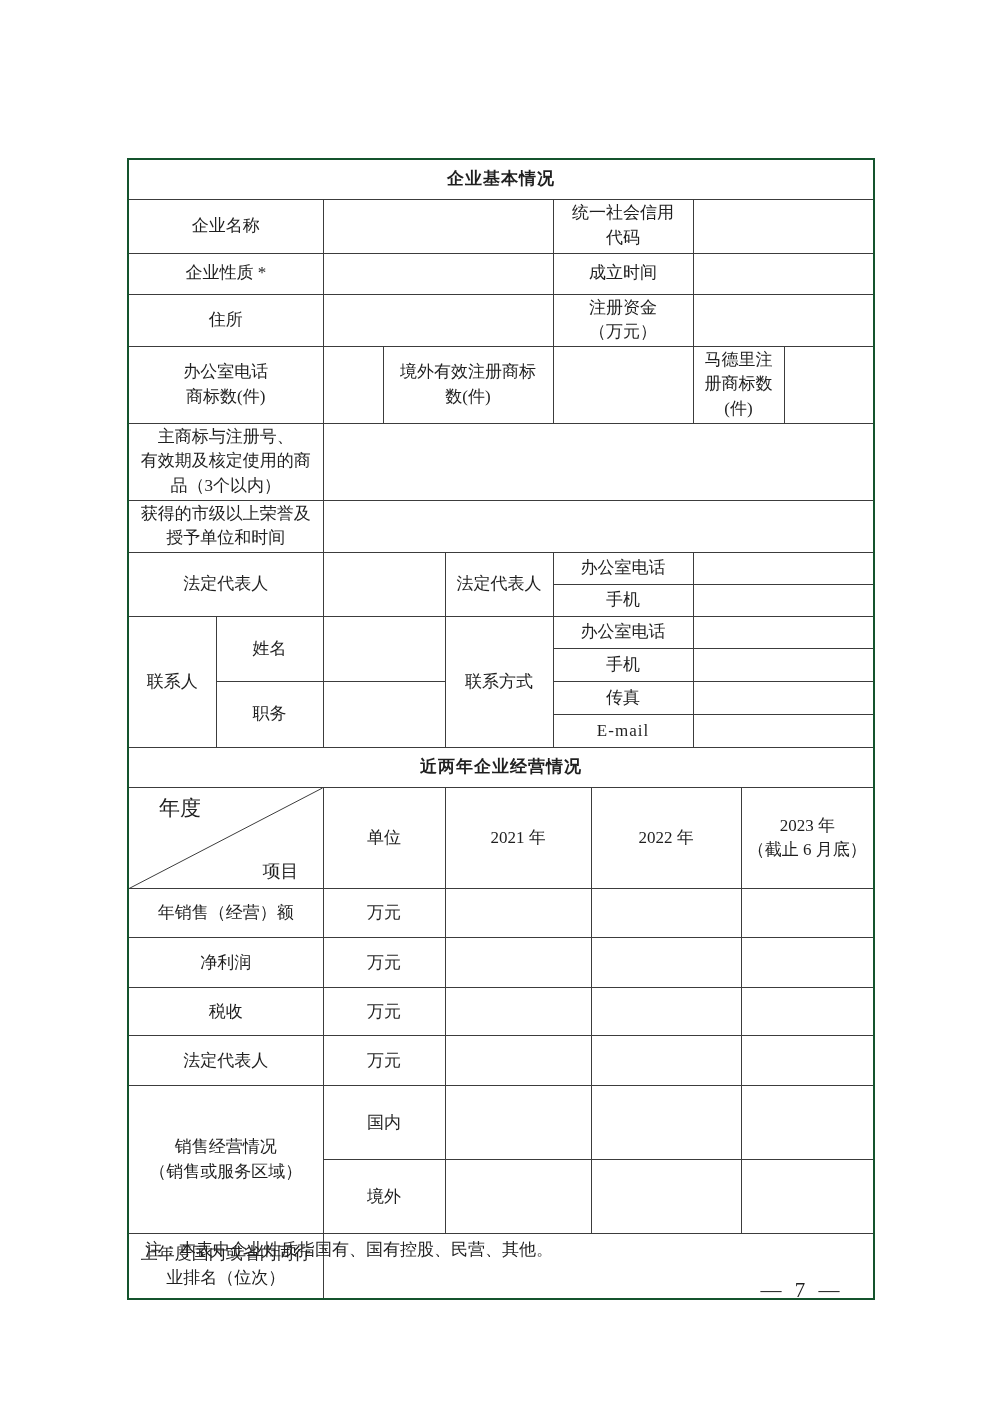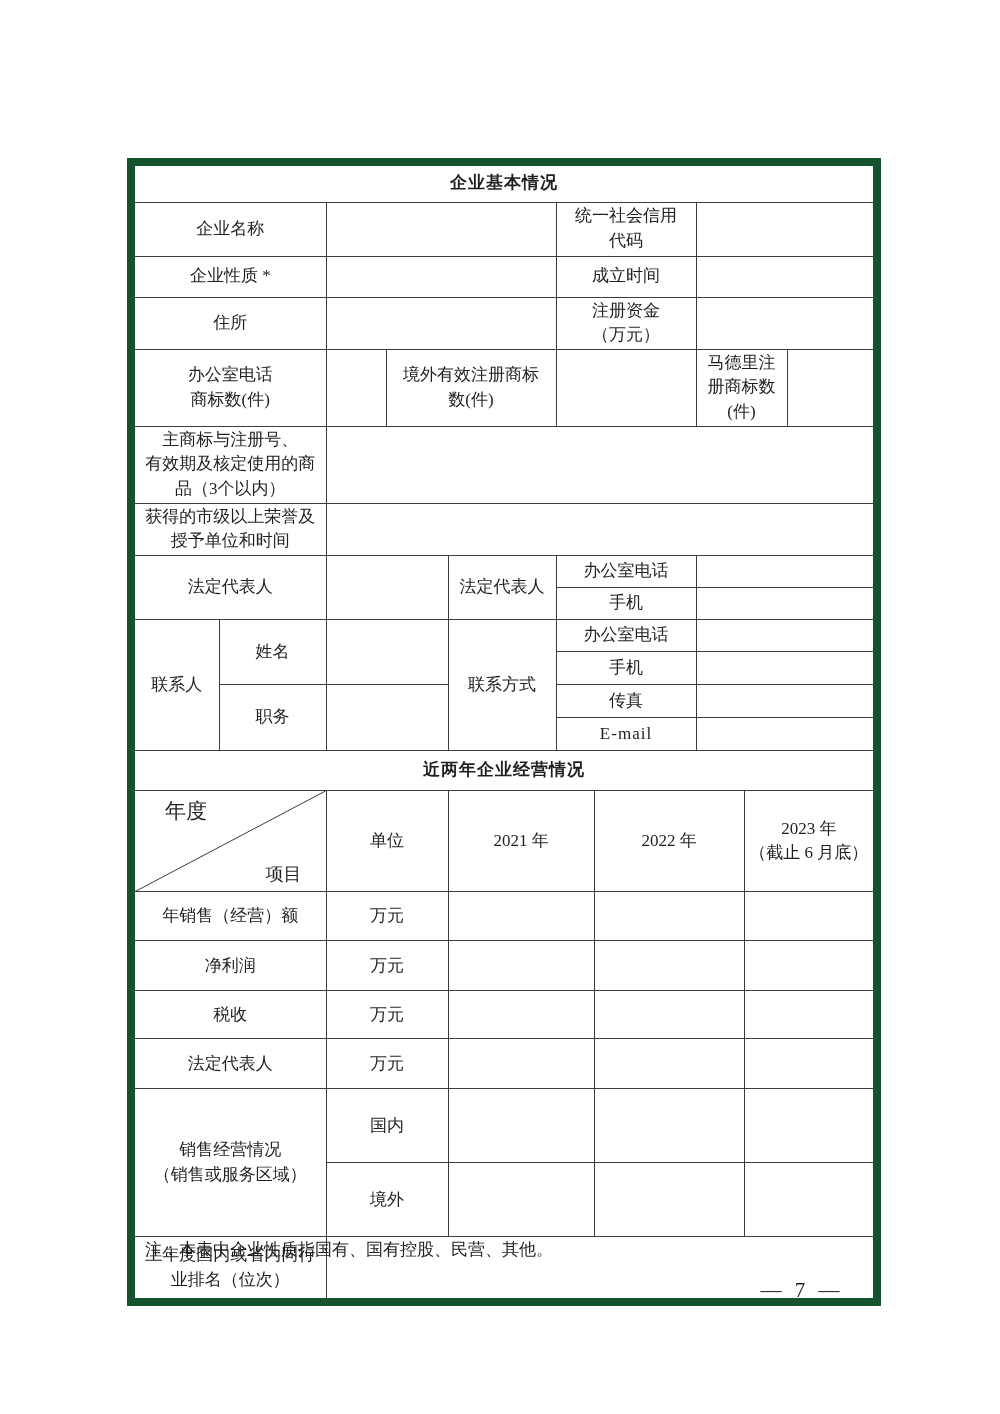--- a/index.html
+++ b/index.html
@@ -8,21 +8,21 @@
     width:1000px;height:1414px;
     background:#ffffff;
     font-family:"Liberation Serif","DejaVu Serif",serif;
     color:#1f1f1f;
   }
   table.form{
     position:absolute;left:127px;top:158px;
     width:746px;
     border-collapse:collapse;
     table-layout:fixed;
-    border:8px solid #14532d;
+    border:2px solid #14532d;
   }
   table.form td{
     border:1px solid #3c3c3c;
     padding:1px 3px;
     font-size:17px;
     line-height:1.45;
     text-align:center;
     vertical-align:middle;
     white-space:pre-line;
     overflow:hidden;

